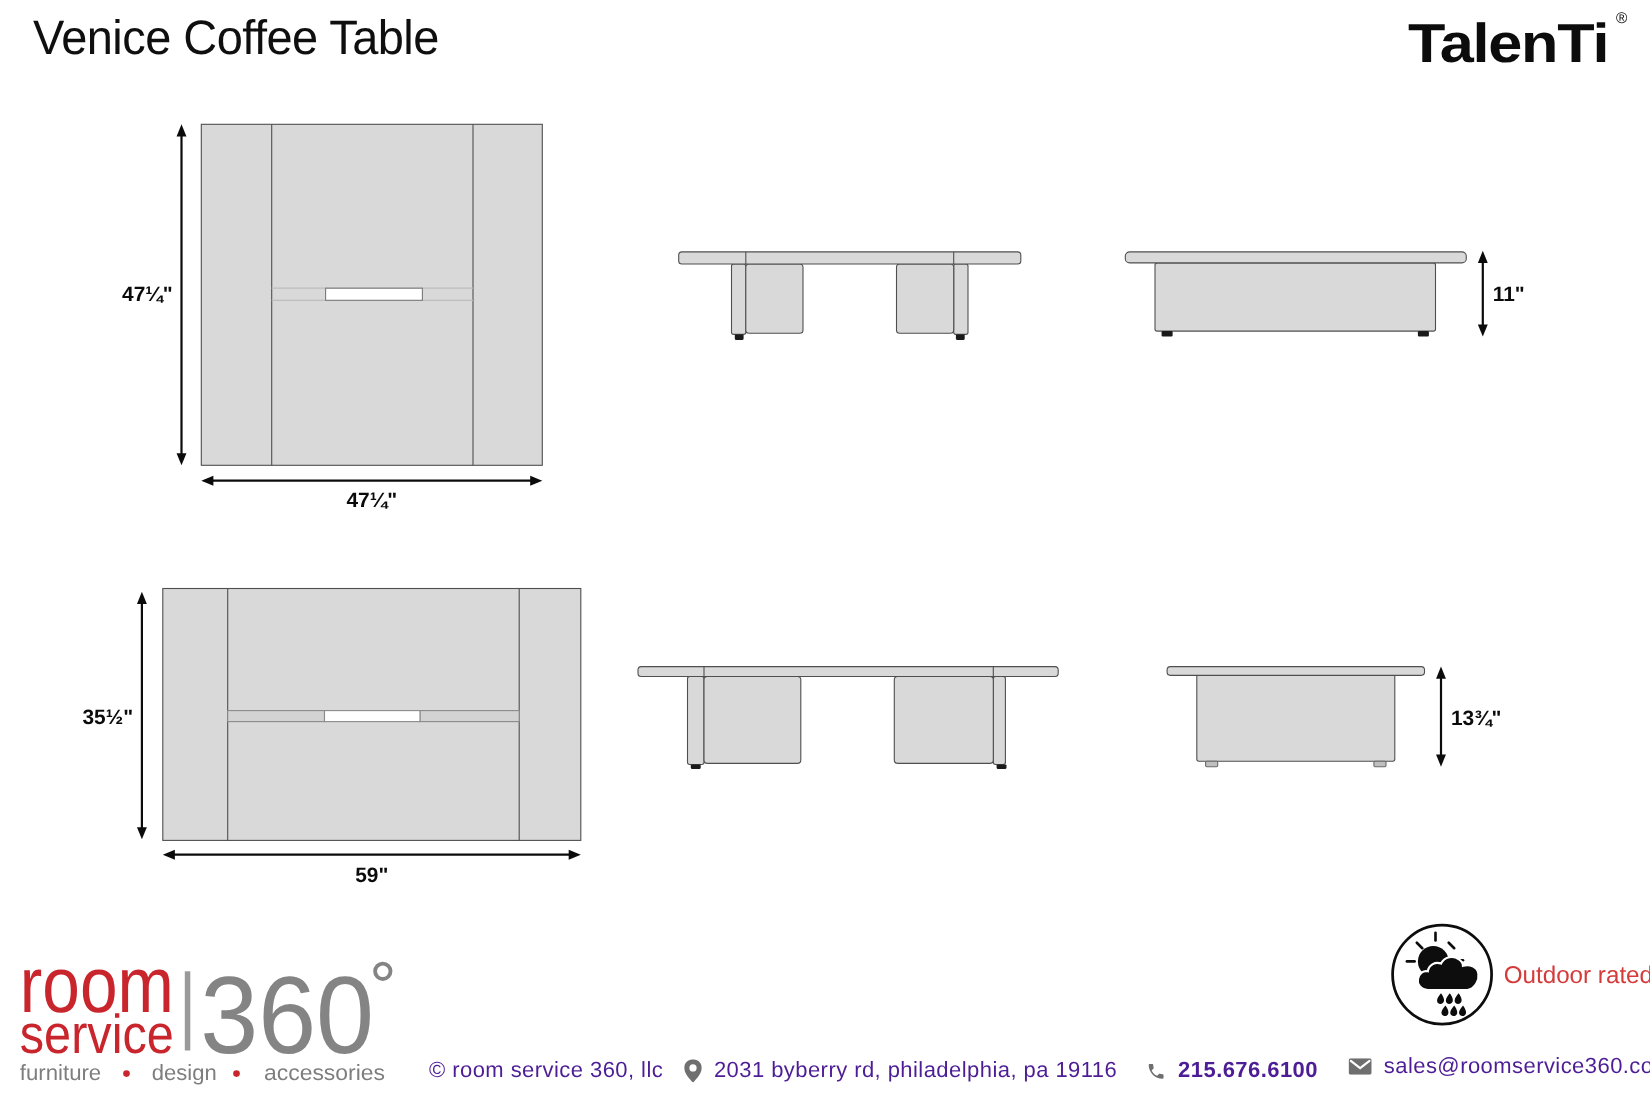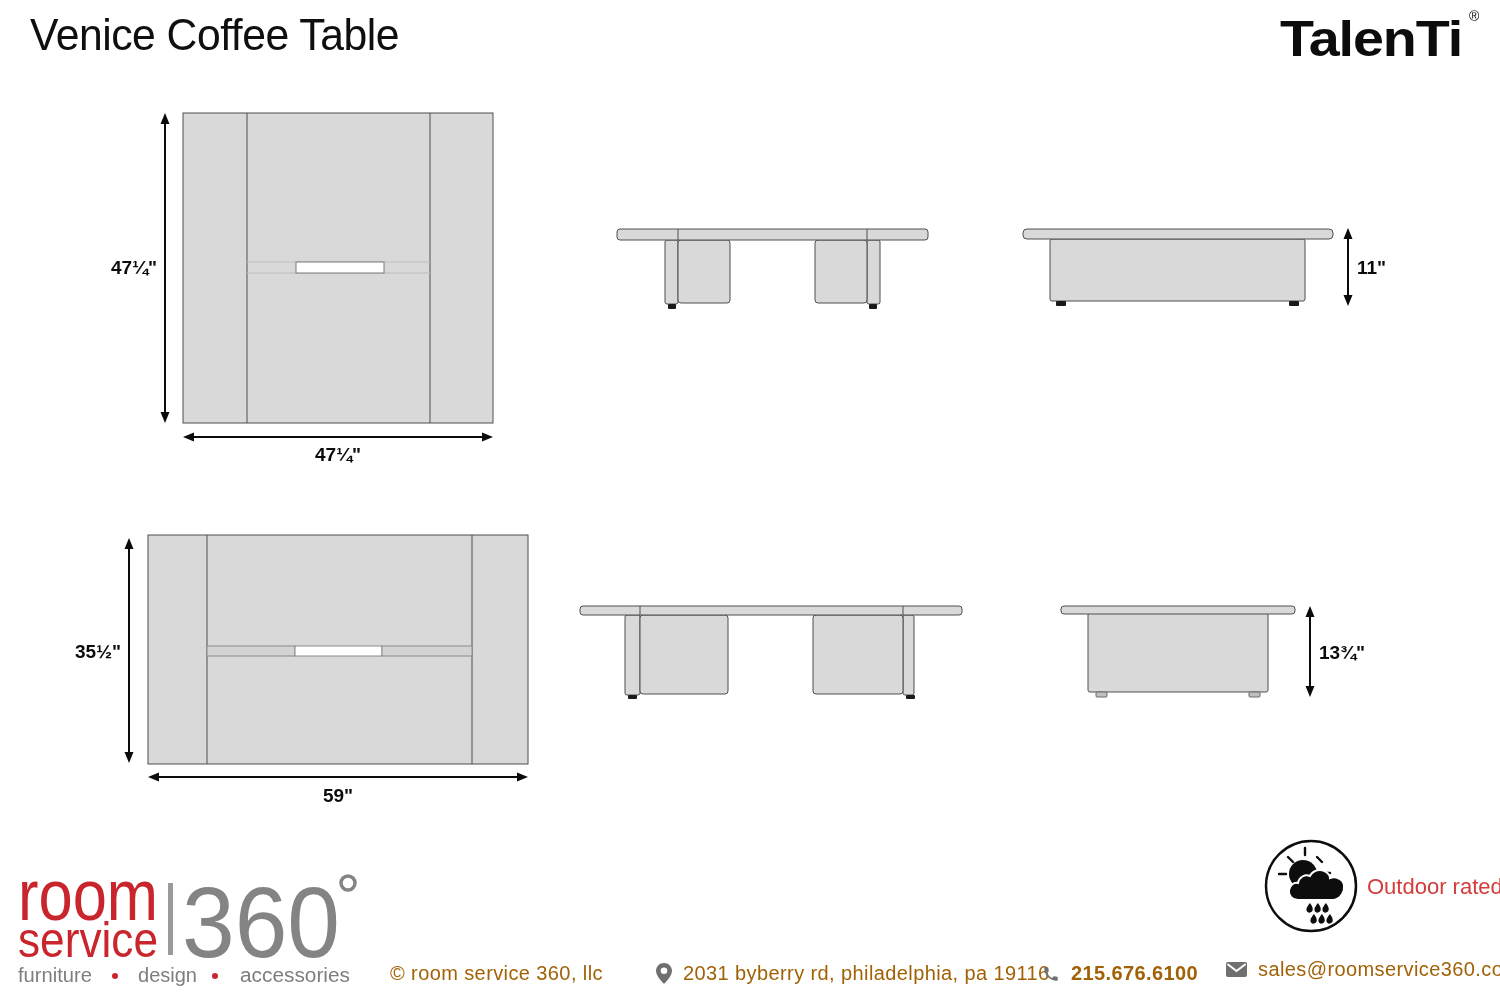--- a/index.html
+++ b/index.html
@@ -25,21 +25,21 @@
   .band-slot { fill:#ffffff; stroke:#8a8a8a; stroke-width:1; }
   .foot-dark { fill:#1a1a1a; }
   .foot-gray { fill:#bfbfbf; stroke:#6a6a6a; stroke-width:1; }
 
   .badge-label {
     position:absolute; left:1367px; top:874px;
     font-size:22px; color:#d43b3b; white-space:nowrap;
   }
   .footer-item {
     position:absolute; top:962px; display:flex; align-items:center; gap:11px;
-    color:#a16207; font-size:20px; letter-spacing:0.4px; white-space:nowrap;
+    color:#4c1d95; font-size:20px; letter-spacing:0.4px; white-space:nowrap;
   }
   .footer-item .ic { flex:0 0 auto; display:block; }
 </style>
 </head>
 <body>
 
 <div class="page">
 
   <div class="title">Venice Coffee Table</div>
 
@@ -166,21 +166,21 @@
       <path transform="translate(61,80) scale(1.5)" d="M0,0 C1.9,2.7 2.5,4.6 1.1,5.9 C-0.3,7.1 -2.5,6.2 -2.4,4.3 C-2.3,2.8 -1.1,1.4 0,0 Z"></path>
       <path transform="translate(69,80) scale(1.5)" d="M0,0 C1.9,2.7 2.5,4.6 1.1,5.9 C-0.3,7.1 -2.5,6.2 -2.4,4.3 C-2.3,2.8 -1.1,1.4 0,0 Z"></path>
     </g>
   </svg>
   <div class="badge-label">Outdoor rated</div>
 
   <div class="footer-item" style="left:390px;">
     <span>© room service 360, llc</span>
   </div>
 
-  <div class="footer-item" style="left:656px;">
+  <div class="footer-item" style="left:622px;">
     <svg class="ic" width="16" height="21" viewBox="0 0 16 21">
       <path d="M8,0 C3.6,0 0,3.5 0,7.8 C0,13.6 8,21 8,21 C8,21 16,13.6 16,7.8 C16,3.5 12.4,0 8,0 Z
                M8,4.5 A3.3,3.3 0 1 0 8,11.1 A3.3,3.3 0 1 0 8,4.5 Z" fill="#6f6f6f" fill-rule="evenodd"></path>
     </svg>
     <span>2031 byberry rd, philadelphia, pa 19116</span>
   </div>
 
   <div class="footer-item" style="left:1042px;font-weight:bold;">
     <svg class="ic" width="18" height="18" viewBox="0 0 24 24">
       <path d="M6.62,10.79c1.44,2.83 3.76,5.14 6.59,6.59l2.2,-2.2c0.27,-0.27 0.67,-0.36 1.02,-0.24

